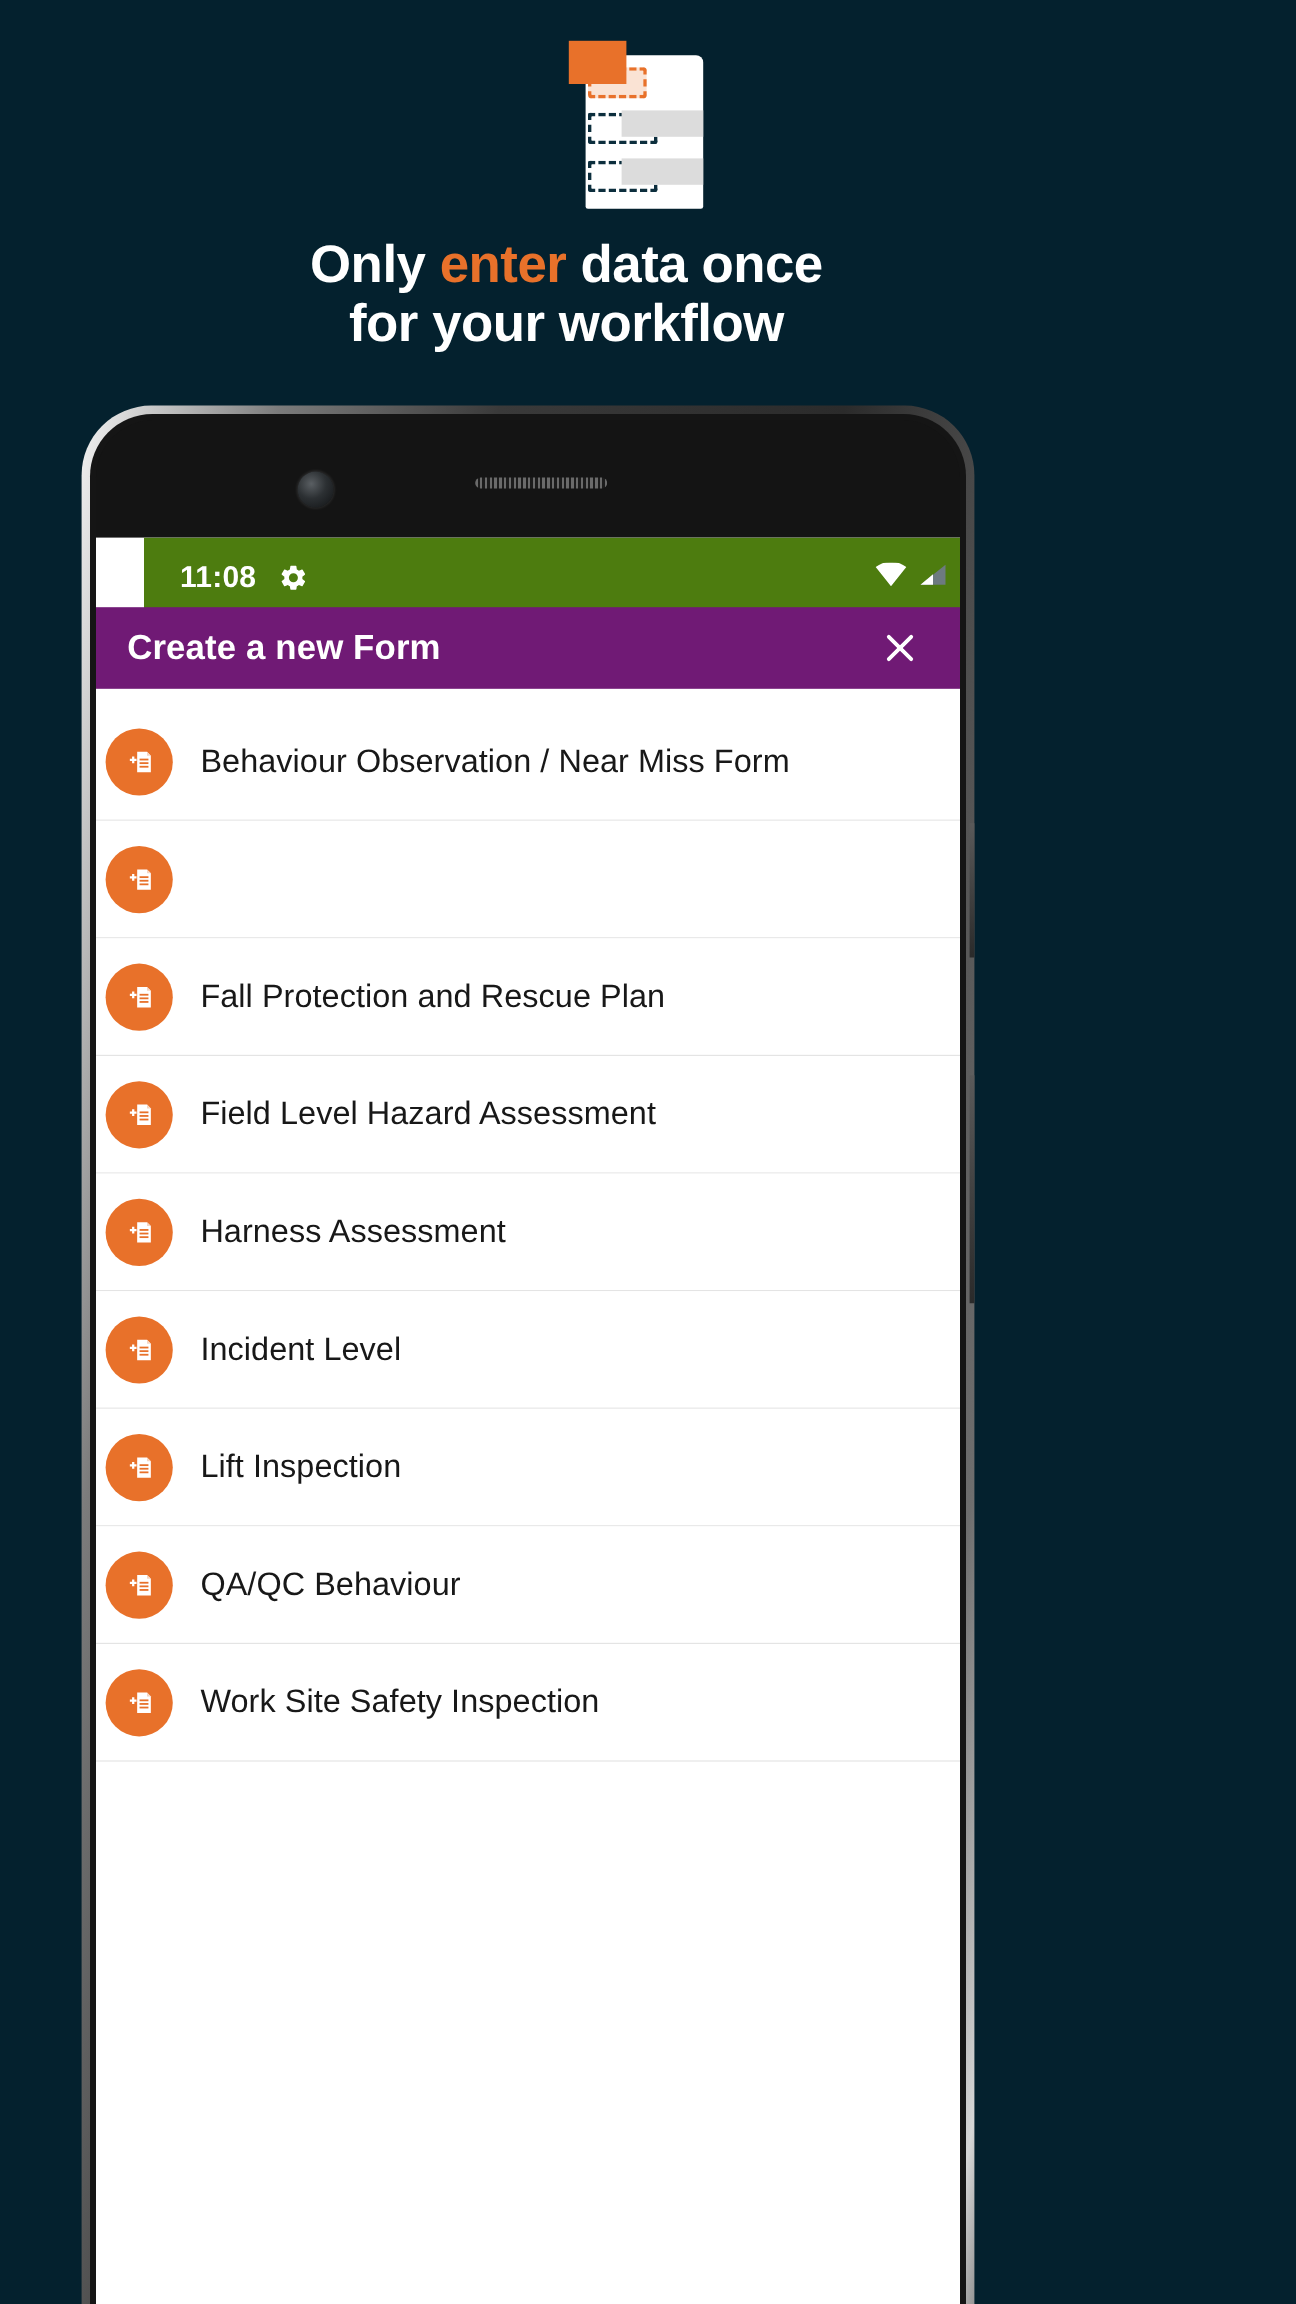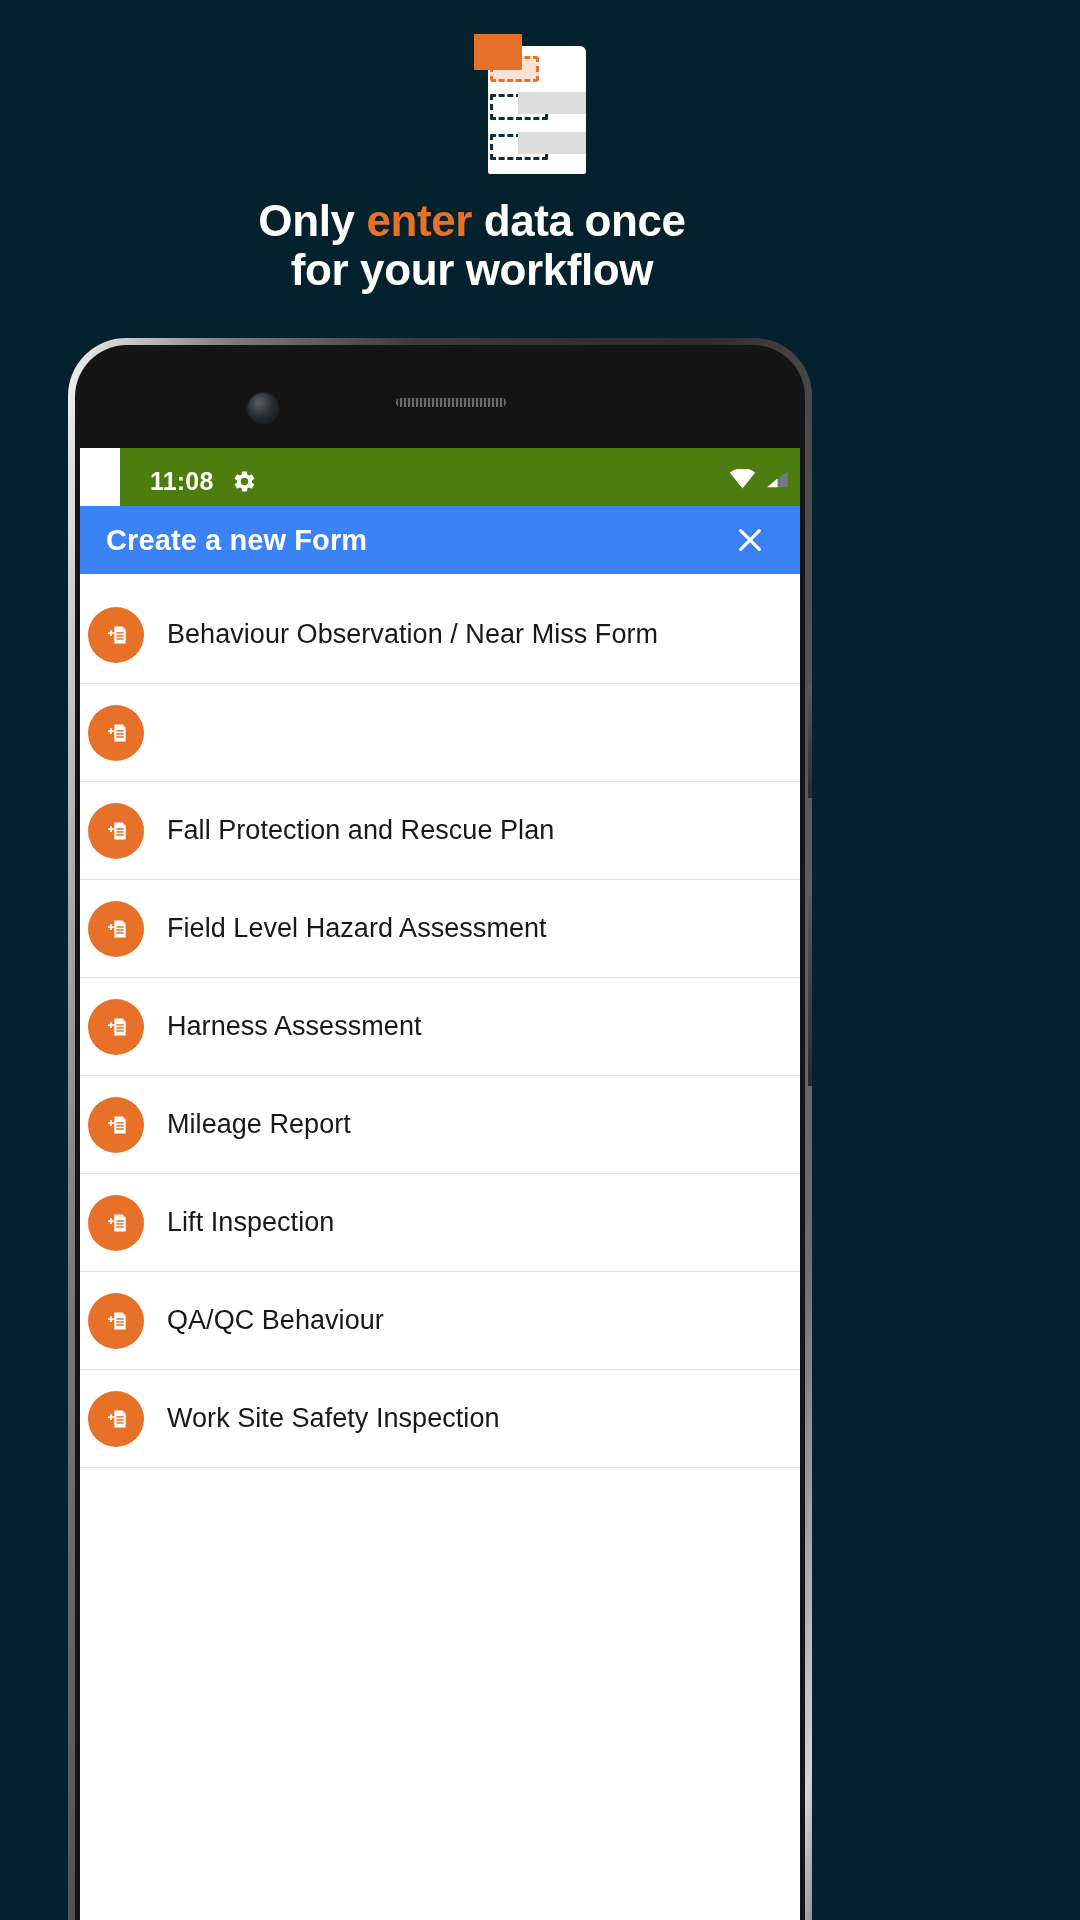--- a/index.html
+++ b/index.html
@@ -134,21 +134,21 @@
   .sb-spacer { flex:1; }
   .sb-right { display:flex; align-items:center; gap:9px; }
   .ico-wifi { display:block; }
   .ico-signal { display:block; }
   .ico-batt { display:block; }
 
   
   .dlg-header {
     position:absolute; left:0; top:58px;
     width:720px; height:68px;
-    background:#3b82f6;
+    background:#701a75;
     display:flex; align-items:center;
     padding:0 30px 0 26px;
   }
   .dlg-title {
     color:#ffffff;
     font-size:29px;
     font-weight:bold;
     letter-spacing:0.1px;
     flex:1;
   }
@@ -333,21 +333,21 @@
               <svg width="30" height="30" viewBox="0 0 30 30" aria-hidden="true">
                 <path d="M21.5 6.5h-8.2v17h11.4V9.7z" fill="#ffffff"></path>
                 <path d="M21.5 6.5v3.2h3.2z" fill="#f6d6c2"></path>
                 <rect x="15.3" y="12.2" width="7.4" height="1.5" fill="#e8712a"></rect>
                 <rect x="15.3" y="15.2" width="7.4" height="1.5" fill="#e8712a"></rect>
                 <rect x="15.3" y="18.2" width="7.4" height="1.5" fill="#e8712a"></rect>
                 <path d="M7.2 12.2h5.6v1.9H7.2z" fill="#ffffff"></path>
                 <path d="M9.05 10.35h1.9v5.6h-1.9z" fill="#ffffff"></path>
               </svg>
             </span>
-            <span class="row-label">Mileage Report</span>
+            <span class="row-label">Incident Level</span>
           </div>
           <div class="list-row">
             <span class="row-icon">
               <svg width="30" height="30" viewBox="0 0 30 30" aria-hidden="true">
                 <path d="M21.5 6.5h-8.2v17h11.4V9.7z" fill="#ffffff"></path>
                 <path d="M21.5 6.5v3.2h3.2z" fill="#f6d6c2"></path>
                 <rect x="15.3" y="12.2" width="7.4" height="1.5" fill="#e8712a"></rect>
                 <rect x="15.3" y="15.2" width="7.4" height="1.5" fill="#e8712a"></rect>
                 <rect x="15.3" y="18.2" width="7.4" height="1.5" fill="#e8712a"></rect>
                 <path d="M7.2 12.2h5.6v1.9H7.2z" fill="#ffffff"></path>

